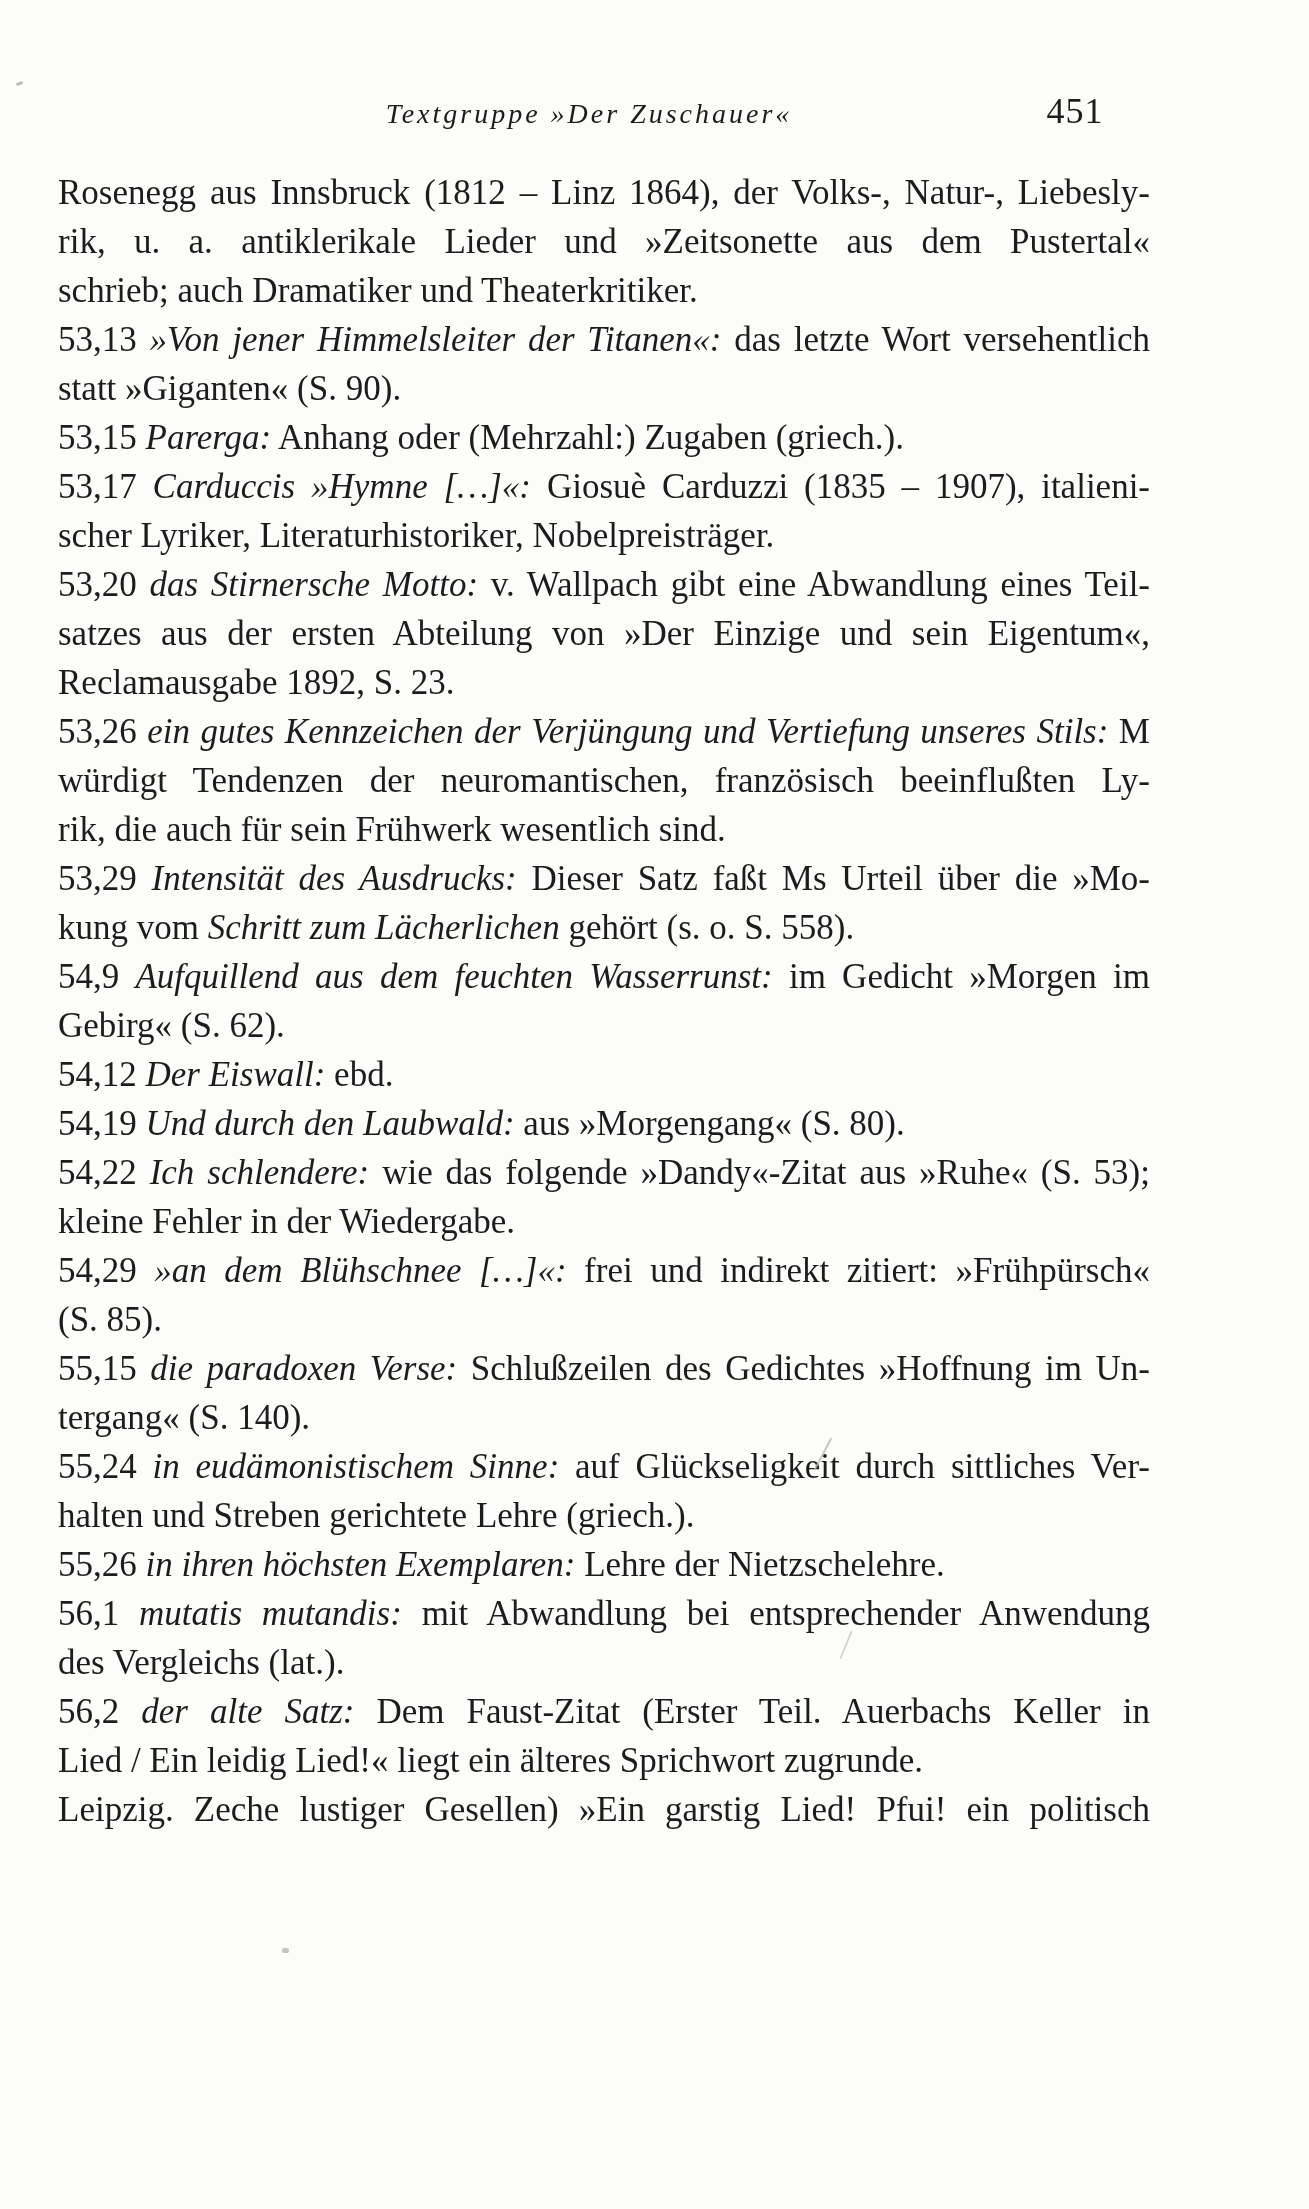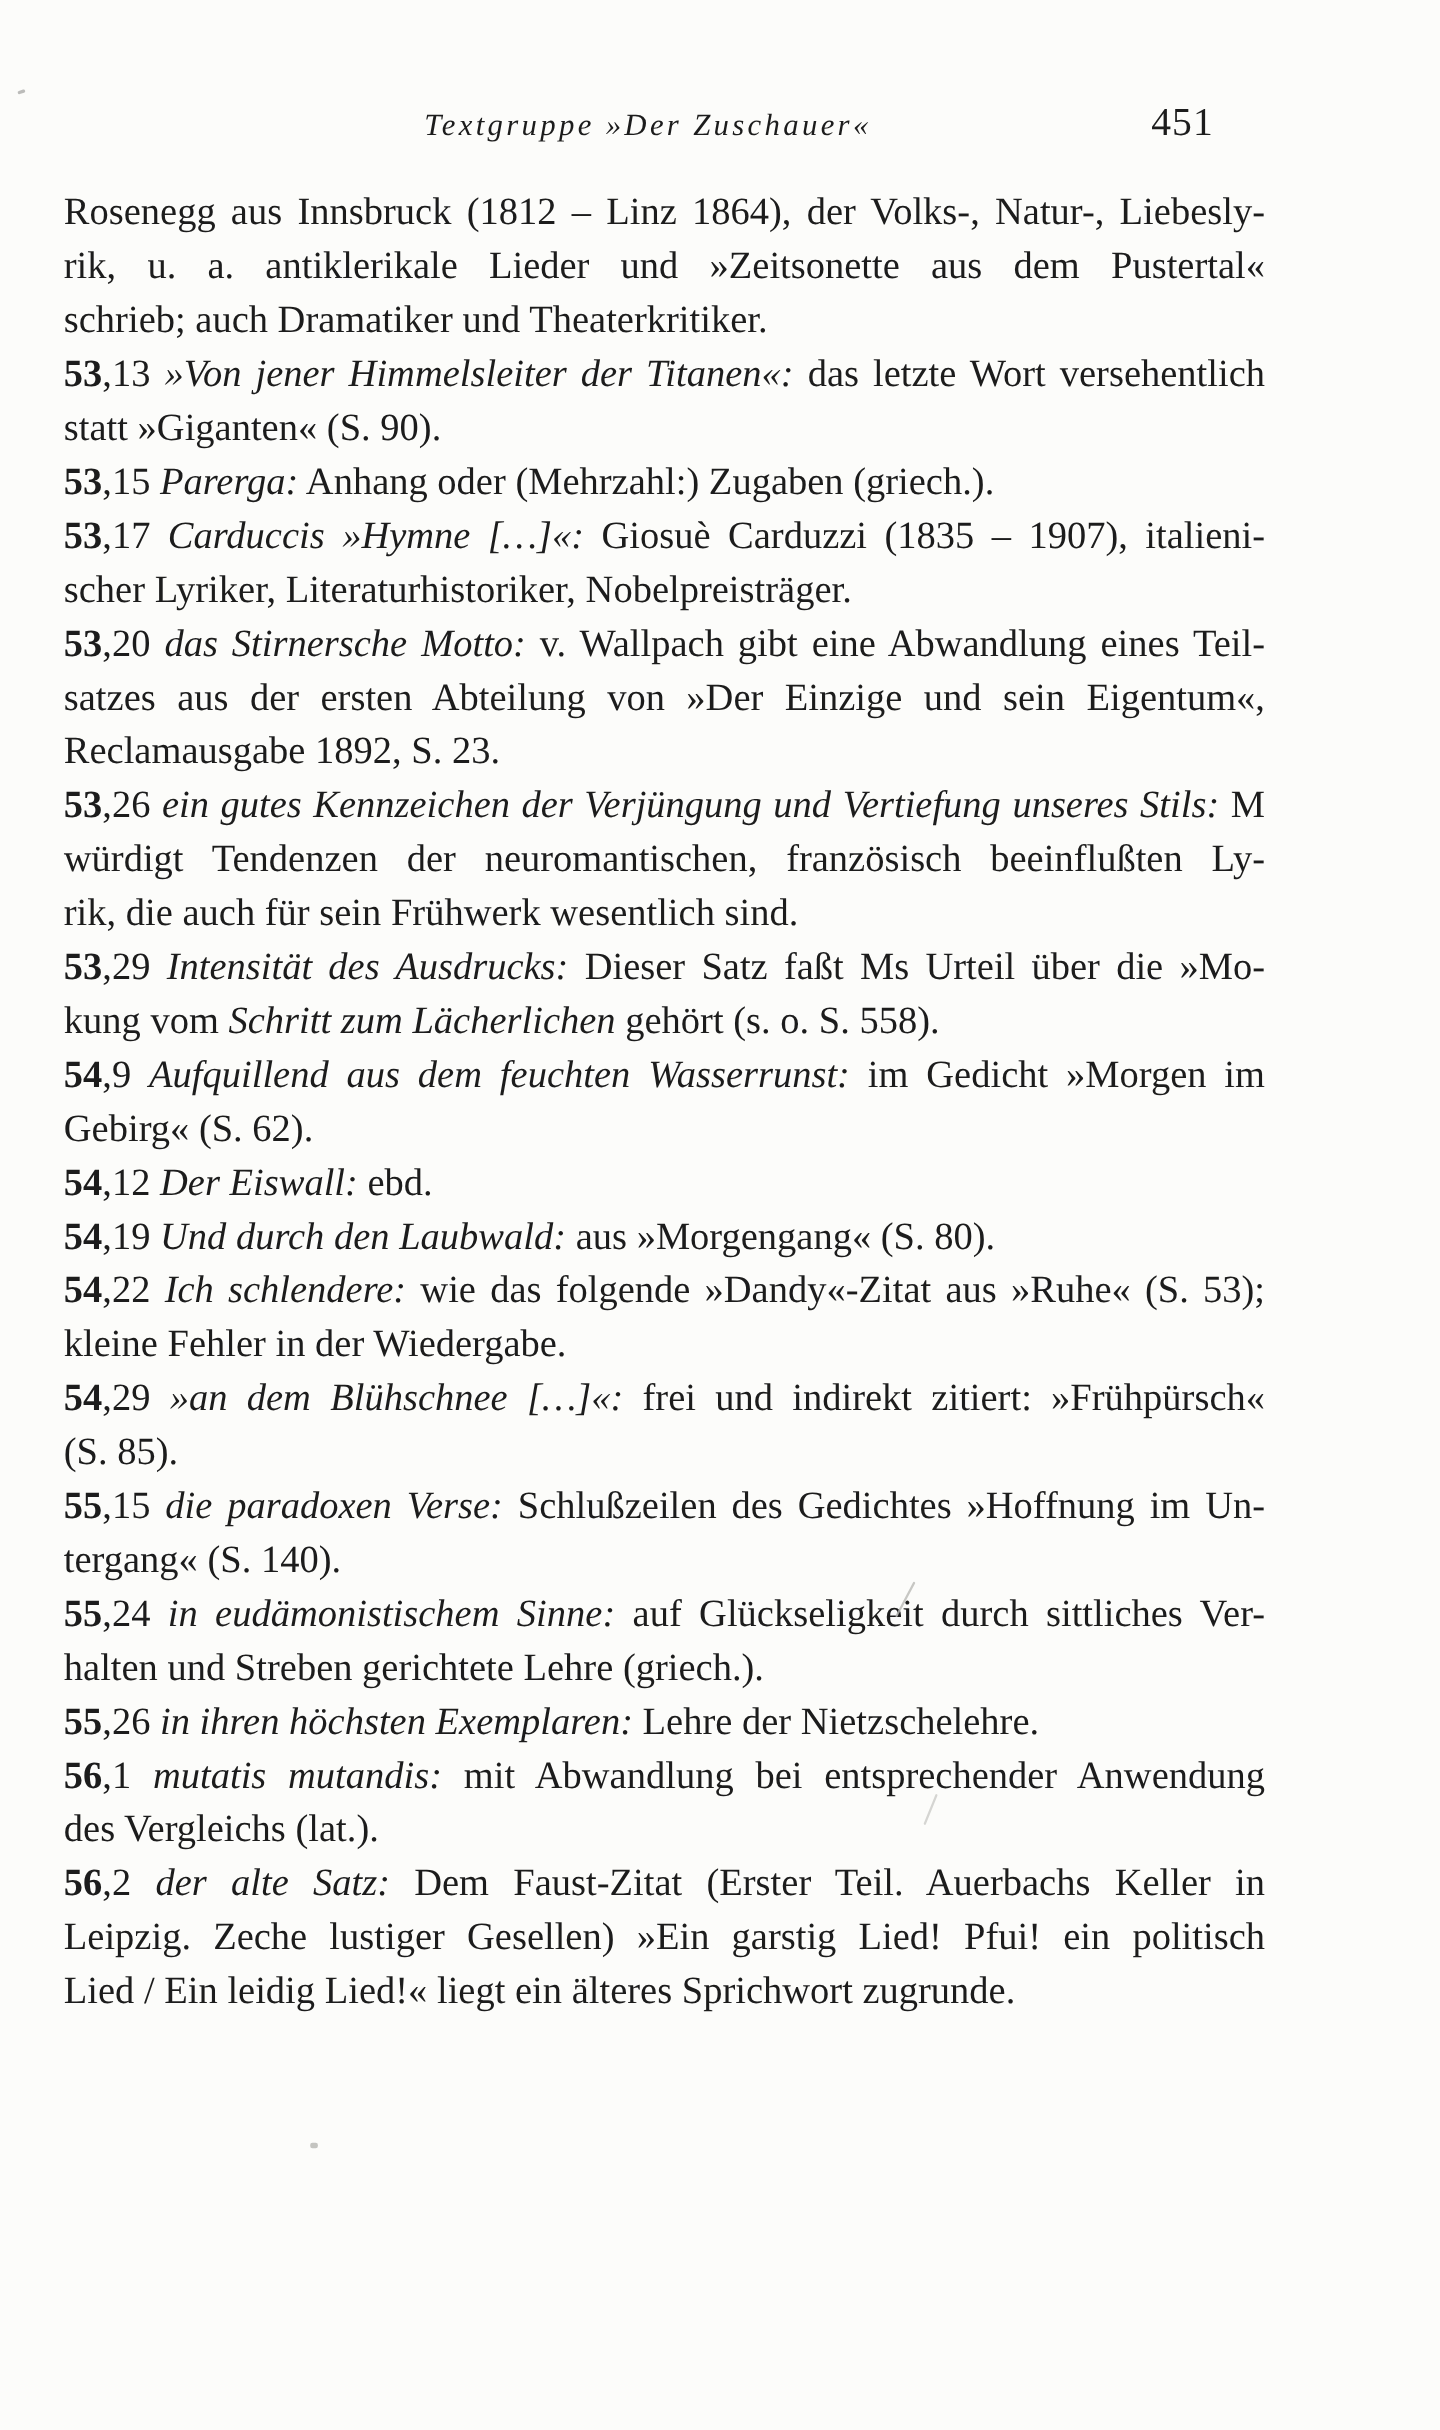--- a/index.html
+++ b/index.html
@@ -40,21 +40,21 @@
     text-align:justify;
     text-align-last:justify;
     height:49px;
     overflow:hidden;
     white-space:normal;
   }
   .pline.last{
     text-align-last:left;
   }
   .it{font-style:italic;}
-  .bd{font-weight:bold;}
+  .bd{font-weight:normal;}
   .rm{font-weight:normal;}
   
   .artifact{position:absolute;pointer-events:none;}
   .a-corner{left:16px;top:82px;width:7px;height:3px;background:#9a9a98;transform:rotate(-18deg);border-radius:2px;opacity:.65;}
   .a-slash1{left:822px;top:1436px;width:2px;height:36px;background:#b9b9b5;transform:rotate(28deg);border-radius:2px;opacity:.8;}
   .a-slash2{left:845px;top:1630px;width:2px;height:30px;background:#c4c4c0;transform:rotate(22deg);border-radius:2px;opacity:.7;}
   .a-speck{left:282px;top:1948px;width:7px;height:5px;background:#b5b5b1;border-radius:2px;opacity:.8;}
 </style>
 </head>
 <body>
@@ -92,22 +92,22 @@
       <div class="pline"><span class="bd">54</span><span class="rm">,29 </span><span class="it">»an dem Blühschnee […]«:</span><span class="rm"> frei und indirekt zitiert: »Frühpürsch«</span></div>
       <div class="pline last"><span class="rm">(S. 85).</span></div>
       <div class="pline"><span class="bd">55</span><span class="rm">,15 </span><span class="it">die paradoxen Verse:</span><span class="rm"> Schlußzeilen des Gedichtes »Hoffnung im Un-</span></div>
       <div class="pline last"><span class="rm">tergang« (S. 140).</span></div>
       <div class="pline"><span class="bd">55</span><span class="rm">,24 </span><span class="it">in eudämonistischem Sinne:</span><span class="rm"> auf Glückseligkeit durch sittliches Ver-</span></div>
       <div class="pline last"><span class="rm">halten und Streben gerichtete Lehre (griech.).</span></div>
       <div class="pline last"><span class="bd">55</span><span class="rm">,26 </span><span class="it">in ihren höchsten Exemplaren:</span><span class="rm"> Lehre der Nietzschelehre.</span></div>
       <div class="pline"><span class="bd">56</span><span class="rm">,1 </span><span class="it">mutatis mutandis:</span><span class="rm"> mit Abwandlung bei entsprechender Anwendung</span></div>
       <div class="pline last"><span class="rm">des Vergleichs (lat.).</span></div>
       <div class="pline"><span class="bd">56</span><span class="rm">,2 </span><span class="it">der alte Satz:</span><span class="rm"> Dem Faust-Zitat (Erster Teil. Auerbachs Keller in</span></div>
+      <div class="pline last"><span class="rm">Lied / Ein leidig Lied!« liegt ein älteres Sprichwort zugrunde.</span></div>
       <div class="pline"><span class="rm">Leipzig. Zeche lustiger Gesellen) »Ein garstig Lied! Pfui! ein politisch</span></div>
-      <div class="pline last"><span class="rm">Lied / Ein leidig Lied!« liegt ein älteres Sprichwort zugrunde.</span></div>
     </div>
 
 </div>
 
 <div class="artifact a-corner"></div>
 <div class="artifact a-slash1"></div>
 <div class="artifact a-slash2"></div>
 <div class="artifact a-speck"></div>
 
 </body></html>

